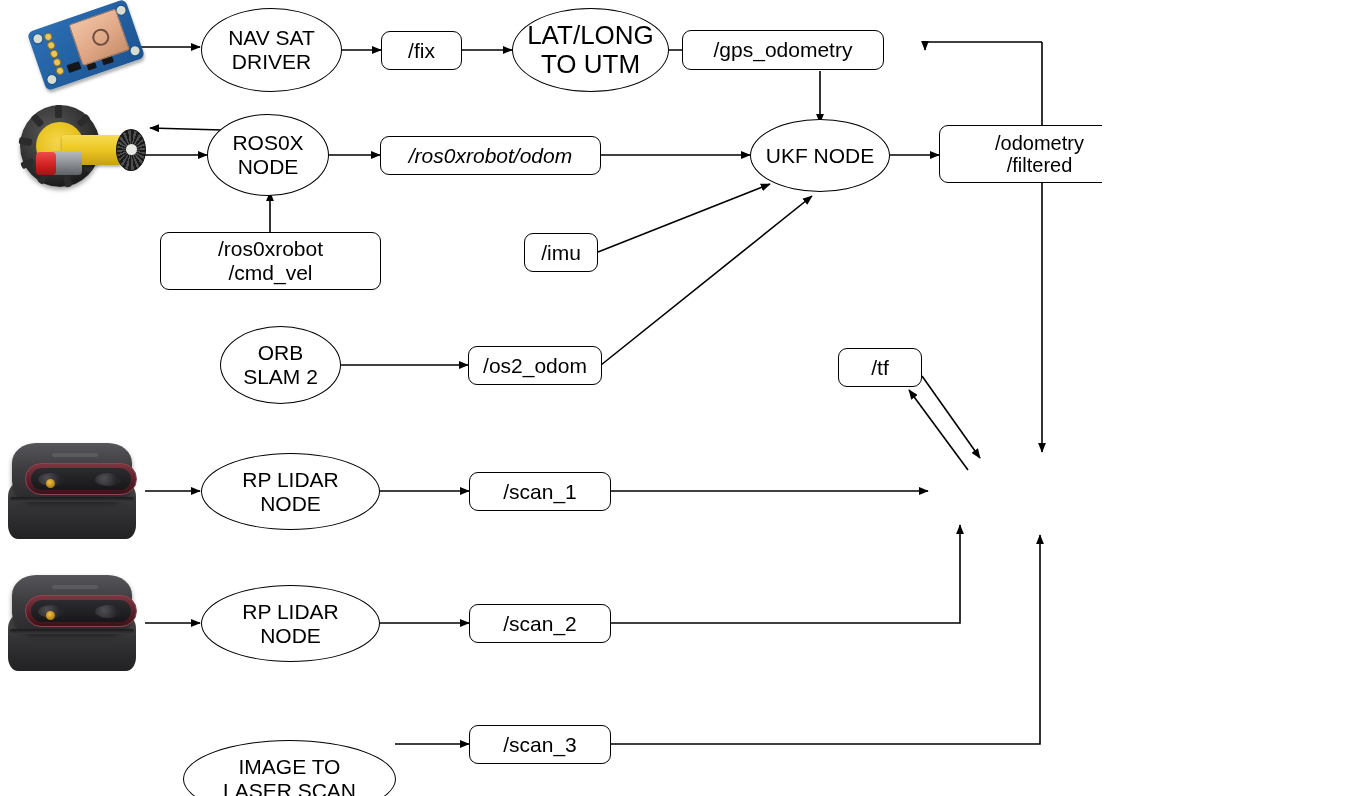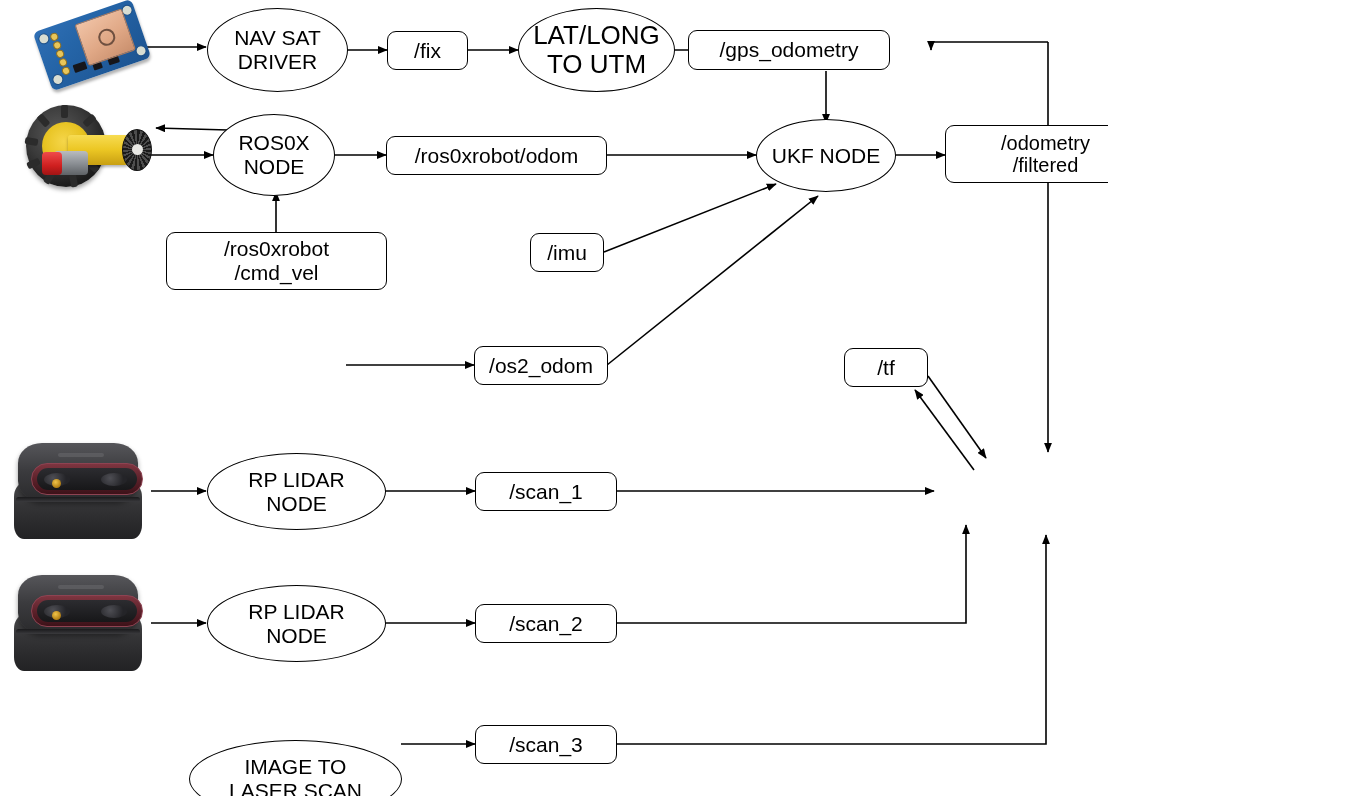--- a/index.html
+++ b/index.html
@@ -7,21 +7,20 @@
     padding: 0;
     background: #ffffff;
   }
   #canvas {
     position: relative;
     width: 1102px;
     height: 796px;
     background: #ffffff;
     font-family: "Liberation Sans", sans-serif;
     overflow: hidden;
-    margin-left: 6px;
   }
   svg.edges {
     position: absolute;
     left: 0;
     top: 0;
     width: 1351px;
     height: 796px;
     pointer-events: none;
   }
   .node {
@@ -361,36 +360,38 @@
 DRIVER</div>
 
   <div class="node ellipse" style="left:512px; top:8px; width:157px; height:84px; font-size:26px;">LAT/LONG
 TO UTM</div>
 
   <div class="node ellipse" style="left:207px; top:114px; width:122px; height:82px; font-size:21px;">ROS0X
 NODE</div>
 
   <div class="node ellipse" style="left:750px; top:119px; width:140px; height:73px; font-size:21px;">UKF NODE</div>
 
+  <div class="node ellipse" style="left:220px; top:326px; width:121px; height:78px; font-size:21px;">ORB
+SLAM 2</div>
 
   <div class="node ellipse" style="left:201px; top:453px; width:179px; height:77px; font-size:21px;">RP LIDAR
 NODE</div>
 
   <div class="node ellipse" style="left:201px; top:585px; width:179px; height:77px; font-size:21px;">RP LIDAR
 NODE</div>
 
   <div class="node ellipse" style="left:183px; top:740px; width:213px; height:78px; font-size:21px;">IMAGE TO
 LASER SCAN</div>
 
 
   <div class="node topic" style="left:381px; top:31px; width:81px; height:39px; font-size:21px;">/fix</div>
 
   <div class="node topic" style="left:682px; top:30px; width:202px; height:40px; font-size:21px;">/gps_odometry</div>
 
-  <div class="node topic" style="left:380px; top:136px; width:221px; height:39px; font-size:21px;">/ros0xrobot/odom</div>
+  <div class="node topic" style="left:380px; top:136px; width:221px; height:39px; font-size:21px;font-style:italic;">/ros0xrobot/odom</div>
 
   <div class="node topic" style="left:160px; top:232px; width:221px; height:58px; font-size:21px;">/ros0xrobot
 /cmd_vel</div>
 
   <div class="node topic" style="left:524px; top:233px; width:74px; height:39px; font-size:21px;">/imu</div>
 
   <div class="node topic" style="left:468px; top:346px; width:134px; height:39px; font-size:21px;">/os2_odom</div>
 
   <div class="node topic" style="left:939px; top:125px; width:201px; height:58px; font-size:20px;">/odometry
 /filtered</div>

